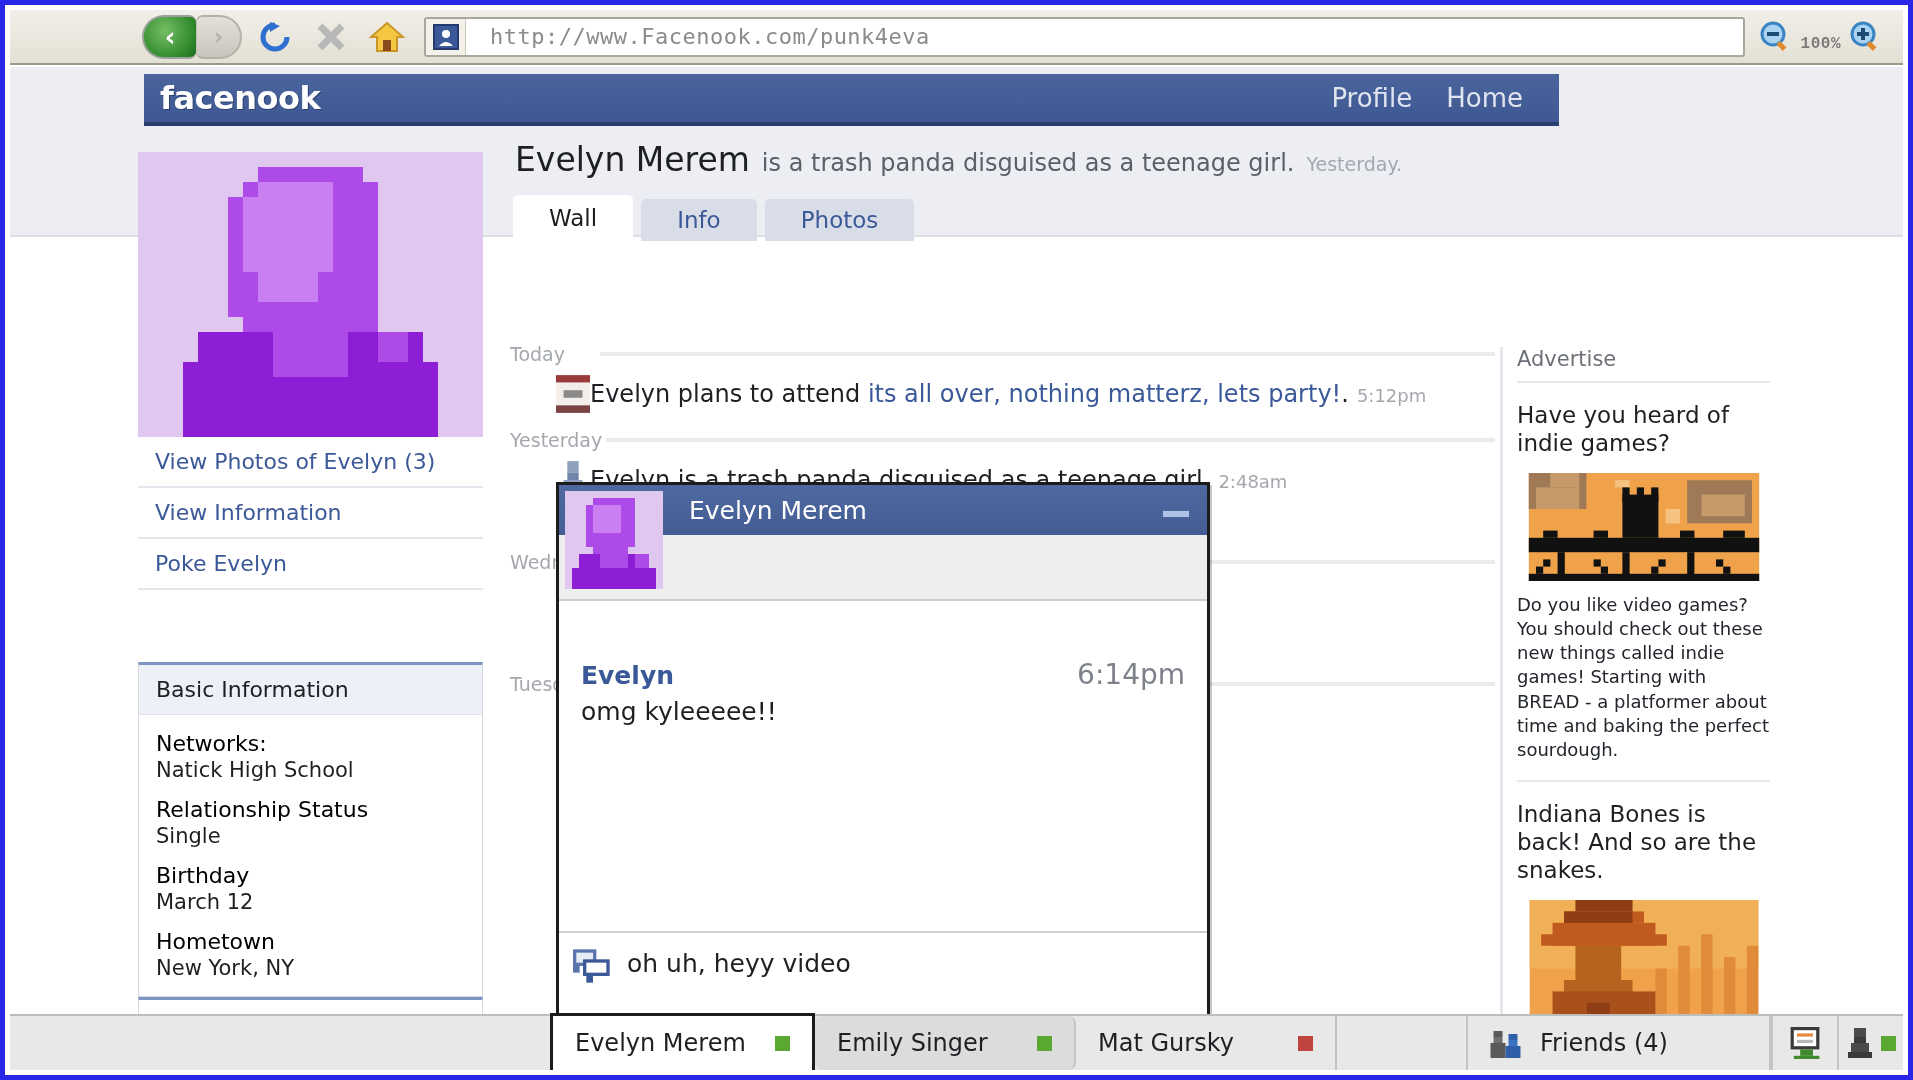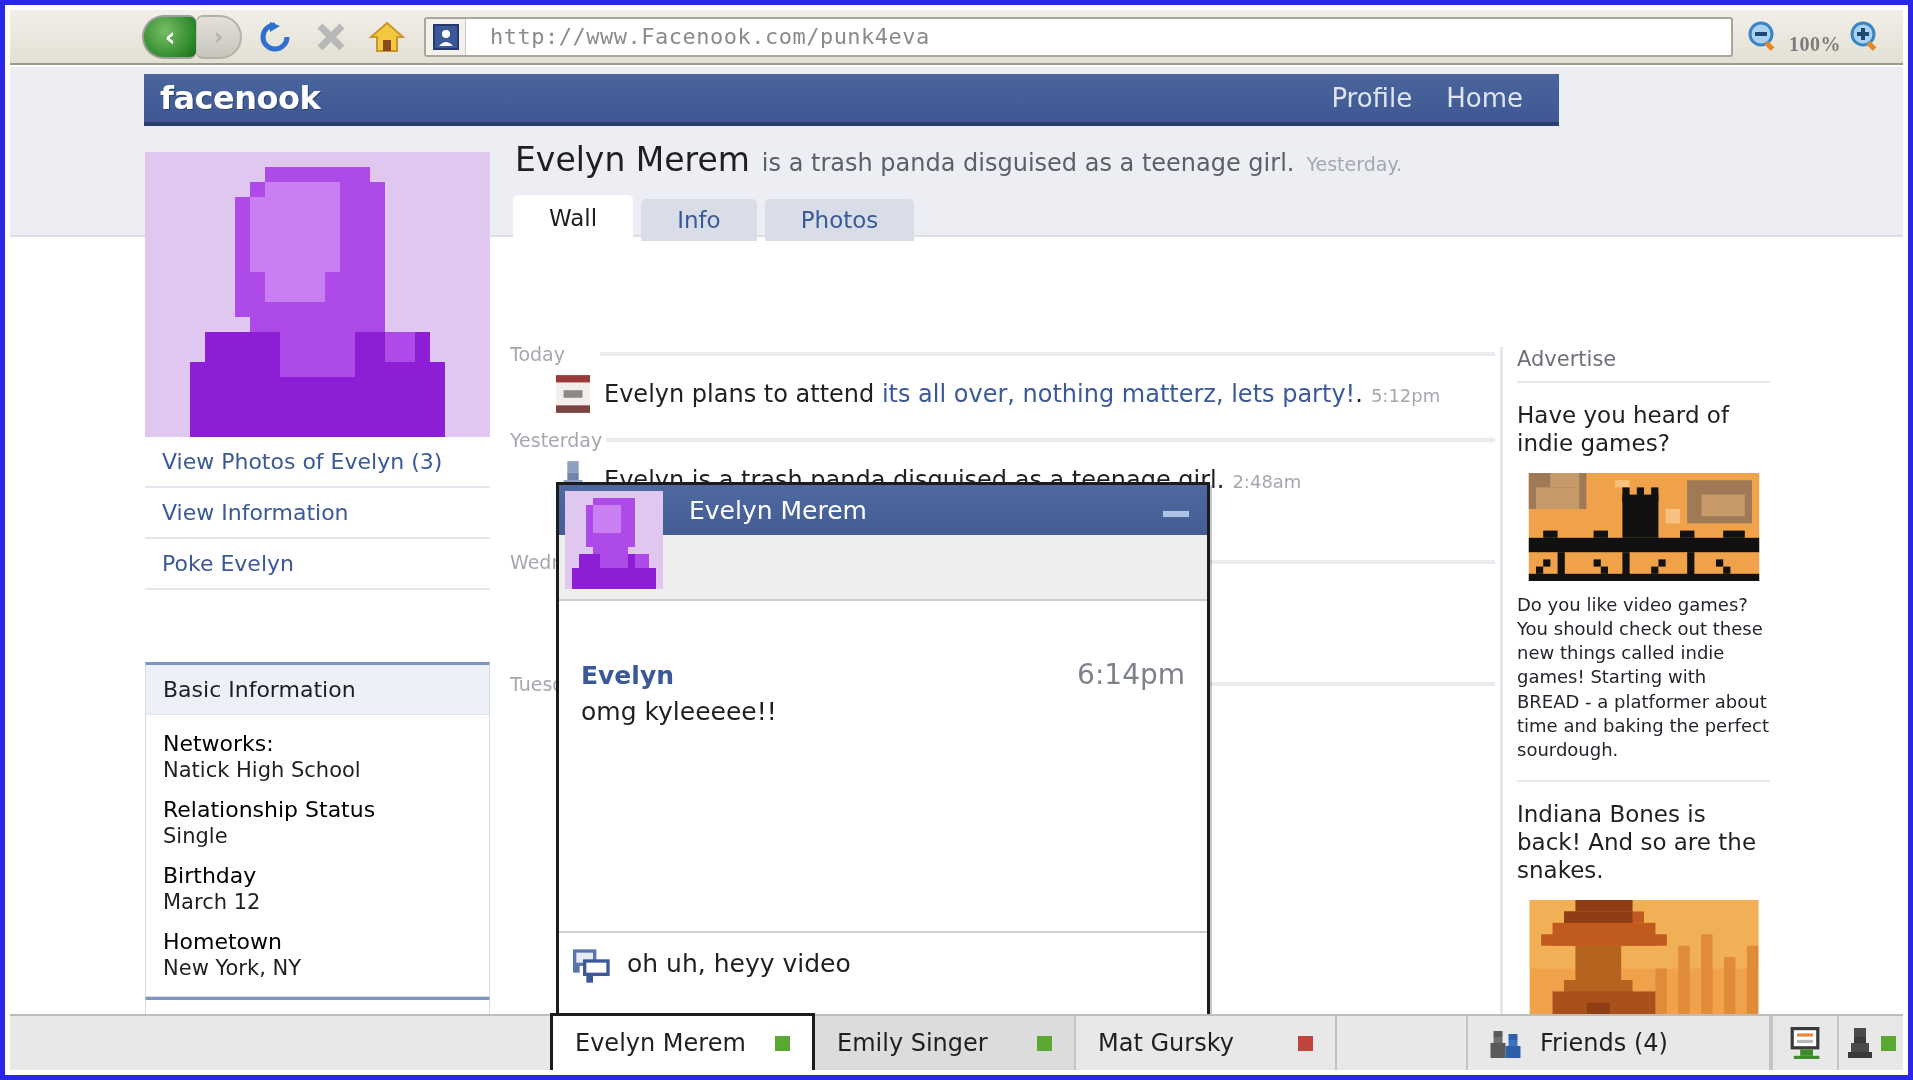--- a/index.html
+++ b/index.html
@@ -59,21 +59,21 @@
     border-right: 1px solid #cbc8bd;
   }
   .url-text {
     flex: 1; padding-left: 12px;
     font-family: "DejaVu Sans Mono", monospace;
     font-size: 22px; color: #8b8b8b; letter-spacing: 0.5px;
     white-space: nowrap; overflow: hidden;
   }
   .zoom-ctrl { display: flex; align-items: center; gap: 8px; padding-right: 6px; }
   .zoom-pct {
-    font-family: Liberation Serif, serif; font-size: 20px;
+    font-family: Liberation Mono, monospace; font-size: 16px;
     color: #7b7b7b; font-weight: bold; letter-spacing: 0.5px; margin-top: 15px;
   }
 
   
   .page {
     position: absolute; left: 5px; top: 62px; right: 5px; bottom: 58px;
     background: #ffffff; overflow: hidden;
   }
   .page-bg-top {
     position: absolute; left: 0; top: 0; right: 0; height: 170px;
@@ -111,21 +111,21 @@
   
   .tabs { position: absolute; left: 503px; top: 128px; display: flex; align-items: flex-end; }
   .tab {
     height: 42px; padding: 0 36px; display: flex; align-items: center;
     font-size: 23px; border-radius: 5px 5px 0 0; cursor: pointer;
   }
   .tab.inactive { background: #d8dde8; color: #3b5998; margin-left: 8px; }
   .tab.active { background: #ffffff; color: #1d1f23; height: 46px; }
 
   
-  .sidebar { position: absolute; left: 135px; top: 85px; width: 345px; }
+  .sidebar { position: absolute; left: 128px; top: 85px; width: 345px; }
   .avatar-big {
     width: 345px; height: 285px; background: #e0c7ef;
     position: relative; overflow: hidden;
   }
   .sb-link {
     font-size: 22px; color: #3b5998; padding: 12px 0 12px 17px;
     border-bottom: 2px solid #e3e6ec; cursor: pointer;
   }
   .sb-link:first-of-type { border-top: none; }
   .sb-box {
@@ -144,21 +144,21 @@
     margin-top: 0; border: 1px solid #d5dae3; border-top: 3px solid #7e96c4;
     background: #fff; padding: 12px 0 12px 17px;
     font-size: 22px; color: #1d1f23; font-weight: bold;
   }
 
   
   .feed { position: absolute; left: 500px; top: 270px; width: 985px; }
   .daysep { display: flex; align-items: center; gap: 4px; margin: 6px 0 0 0; }
   .daysep-lbl { font-size: 19px; color: #a4a8ae; min-width: 86px; }
   .daysep-line { flex: 1; height: 4px; background: #e9ebef; }
-  .post { display: flex; align-items: center; gap: 14px; padding: 10px 0 10px 46px; }
+  .post { display: flex; align-items: center; padding: 10px 0 10px 46px; }
   .post-icon { width: 34px; height: 38px; flex: none; position: relative; }
   .post-txt { font-size: 24px; color: #1d1f23; }
   .post-txt .lnk { color: #3b5998; }
   .post-time { font-size: 18px; color: #a4a8ae; margin-left: 8px; }
 
   
   .adcol {
     position: absolute; left: 1490px; top: 280px; width: 270px;
     border-left: 3px solid #e4e7ec; padding-left: 14px;
   }
@@ -214,21 +214,21 @@
   .tb-spacer { width: 540px; flex: none; }
   .tb-item {
     display: flex; align-items: center; gap: 10px;
     padding: 0 22px; font-size: 24px; color: #1d1f23;
     border-right: 2px solid #c4c4c4; cursor: pointer; position: relative;
   }
   .tb-item.active {
     background: #ffffff; border: 3px solid #1c1c1c; border-bottom: none;
     margin-top: -3px;
   }
-  .tb-item.hl { background: #dcdcdc; }
+  .tb-item.hl { background: #dcdcdc; border-radius: 8px; }
   .tb-name { min-width: 190px; }
   .tb-dot { width: 15px; height: 15px; flex: none; }
   .tb-right { margin-left: auto; display: flex; align-items: stretch; }
   .tb-icon-btn {
     width: 66px; display: flex; align-items: center; justify-content: center;
     border-left: 2px solid #c4c4c4; cursor: pointer;
   }
   .tb-friends { display: flex; align-items: center; gap: 16px; padding: 0 22px;
                 border-left: 2px solid #c4c4c4; border-right: 2px solid #c4c4c4;
                 font-size: 24px; color: #1d1f23; cursor: pointer; min-width: 305px; }

